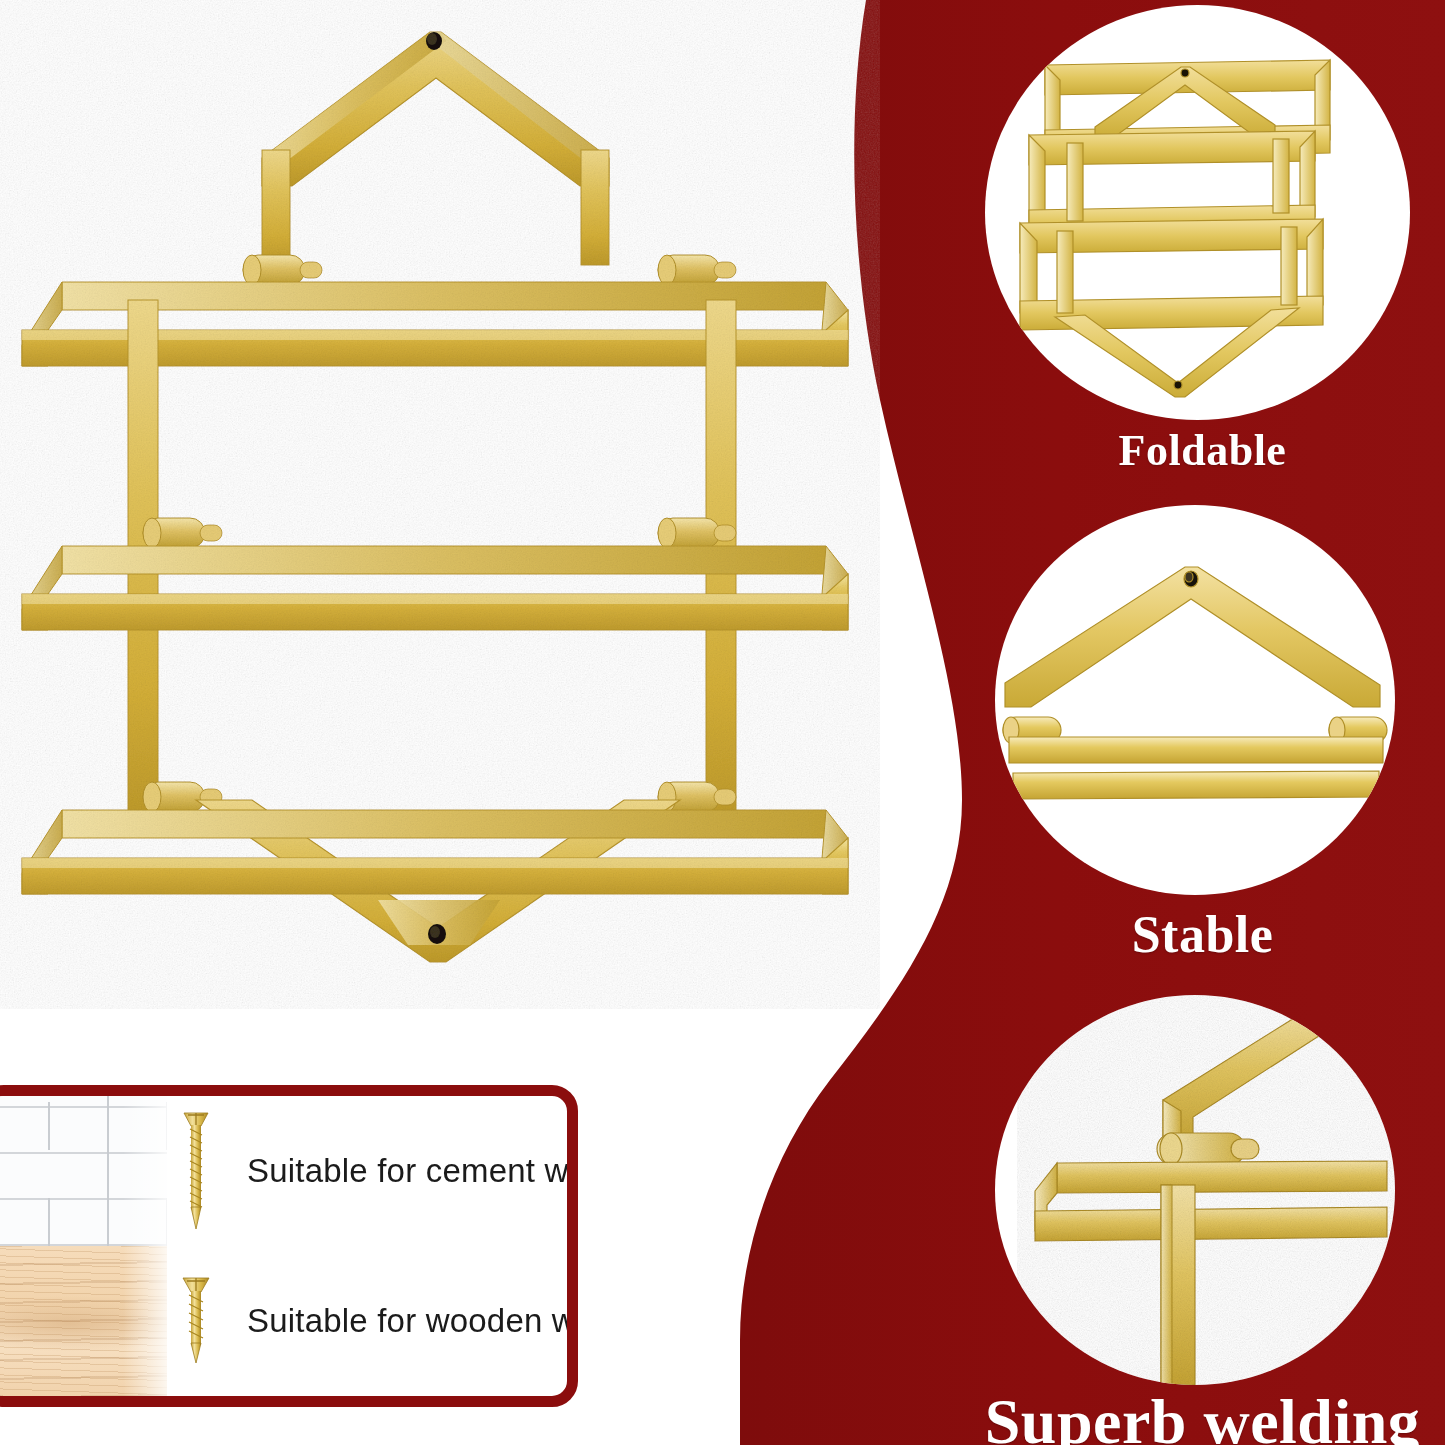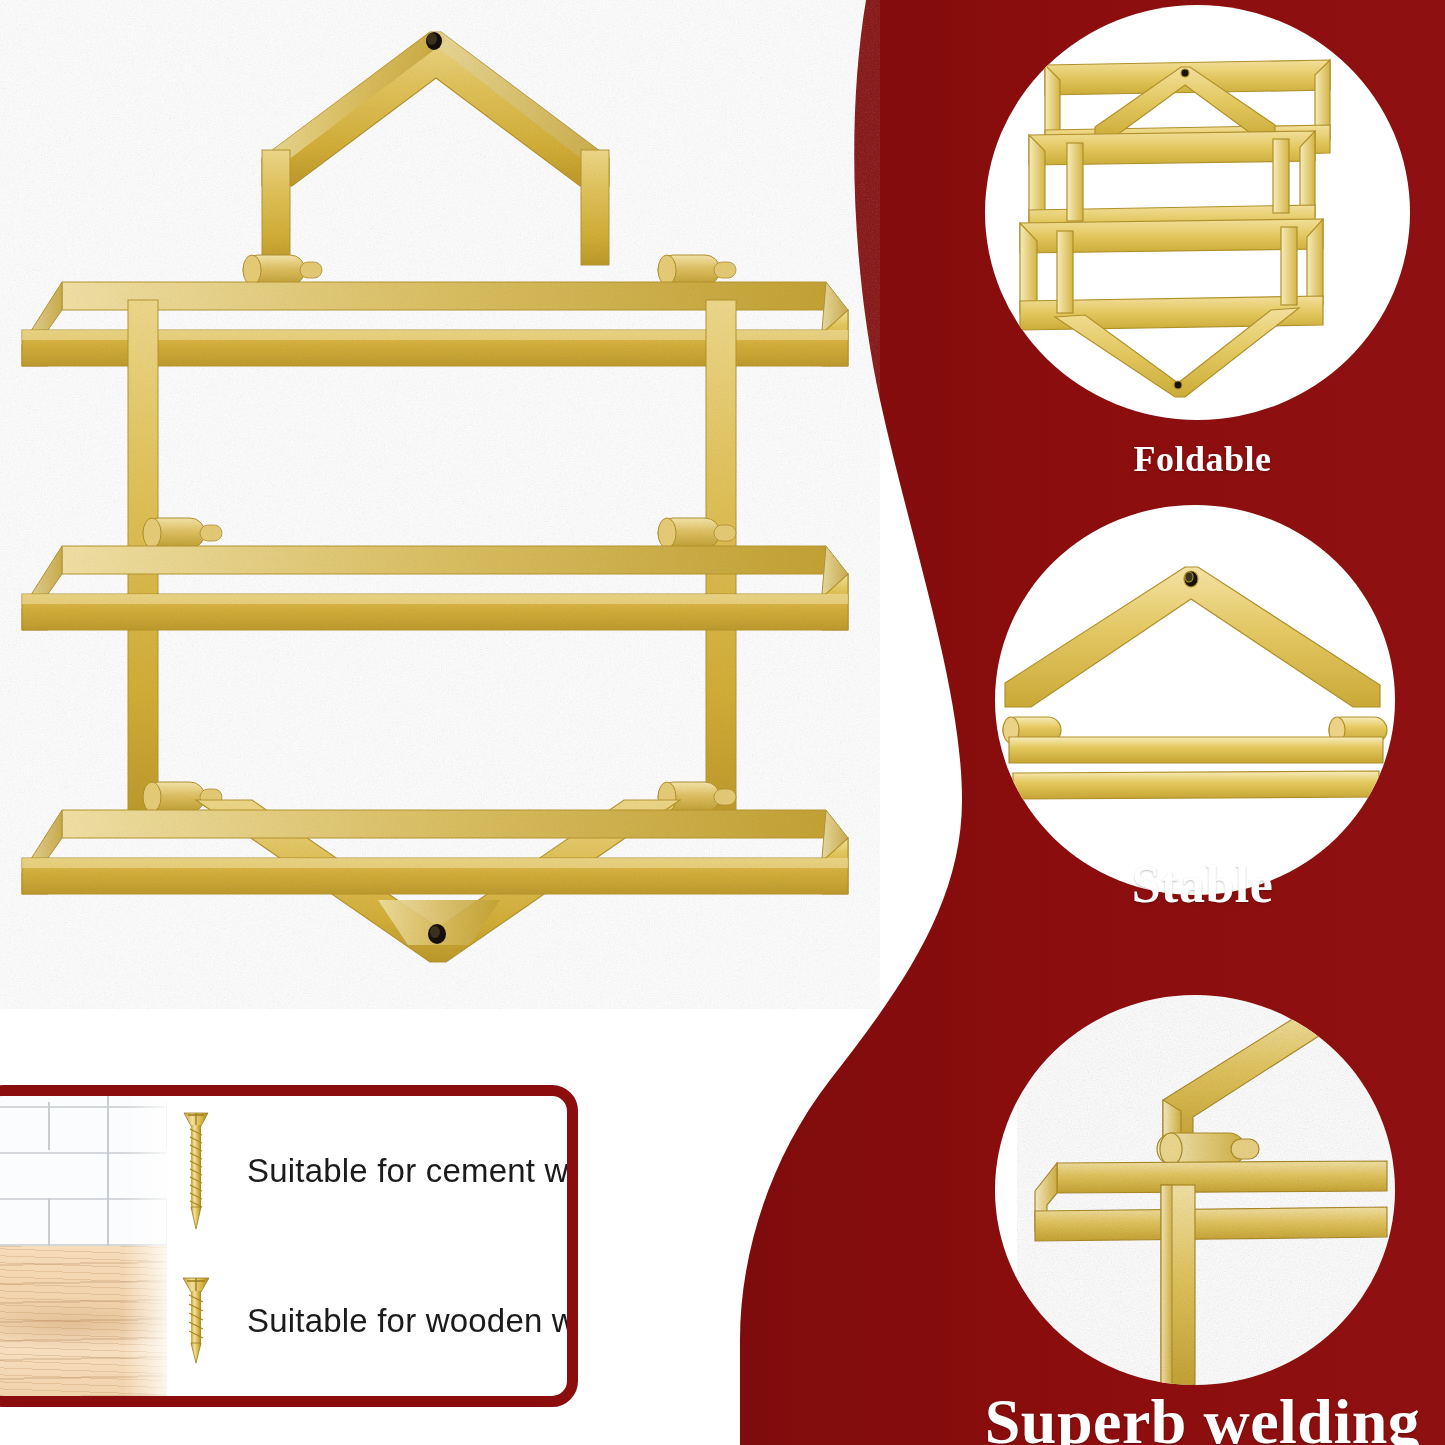--- a/index.html
+++ b/index.html
@@ -25,22 +25,22 @@
   .circ1{left:985px;top:5px;width:425px;height:415px;}
   .circ2{left:995px;top:505px;width:400px;height:390px;}
   .circ3{left:995px;top:995px;width:400px;height:390px;}
 
   .circ-label{
     position:absolute;width:485px;left:960px;text-align:center;
     color:#ffffff;font-family:"Liberation Serif", serif;font-weight:bold;
     letter-spacing:0.5px;
     text-shadow:0 1px 2px rgba(0,0,0,.25);
   }
-  .lab1{top:438px;font-size:36px;}
-  .lab2{top:855px;font-size:52px;}
+  .lab1{top:425px;font-size:44px;}
+  .lab2{top:905px;font-size:52px;}
   .lab3{top:1385px;font-size:64px;}
 
   
   .infobox{
     position:absolute;left:-22px;top:1085px;width:600px;height:322px;
     background:#ffffff;
     border:11px solid #8B0D0D;
     border-radius:26px;
     box-sizing:border-box;
     overflow:hidden;

